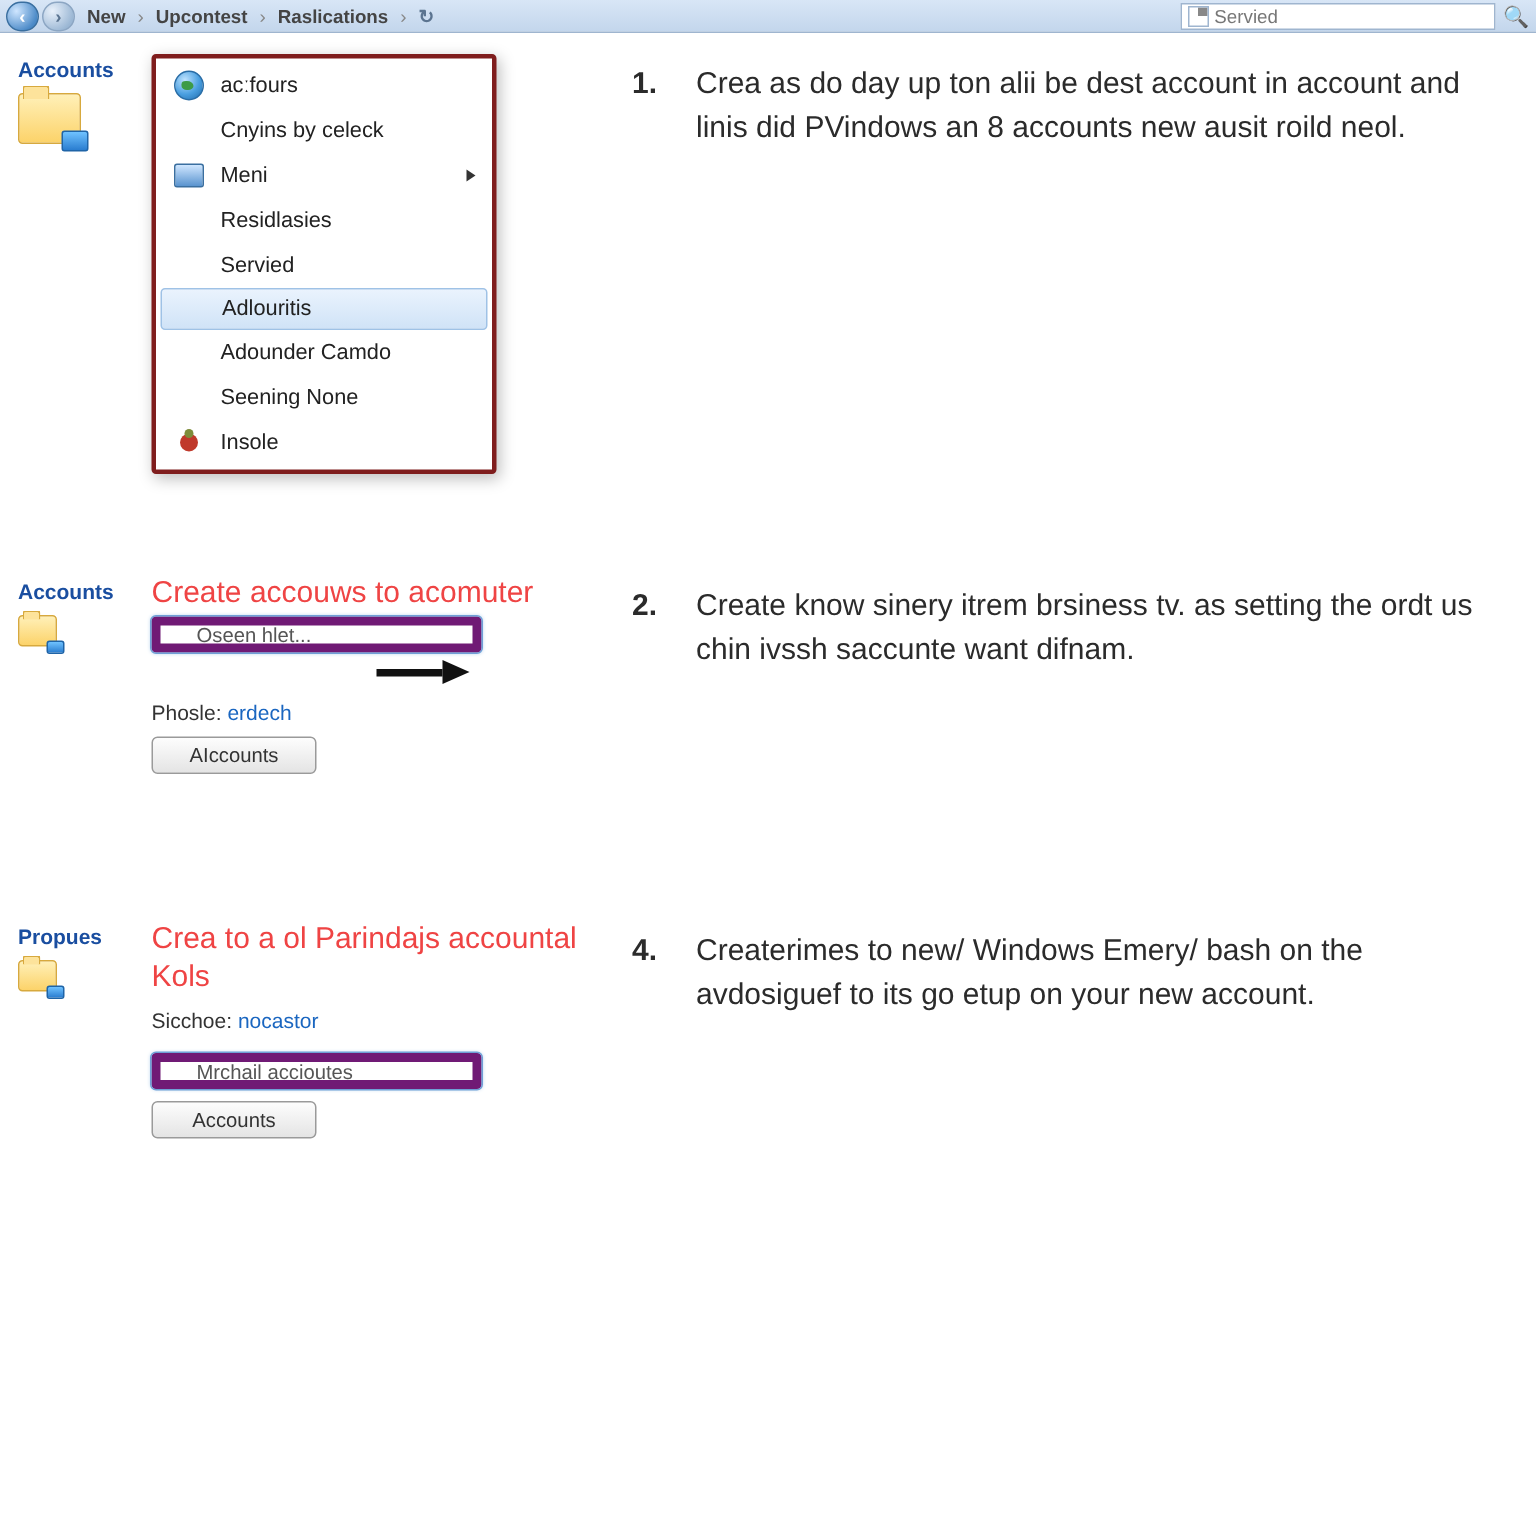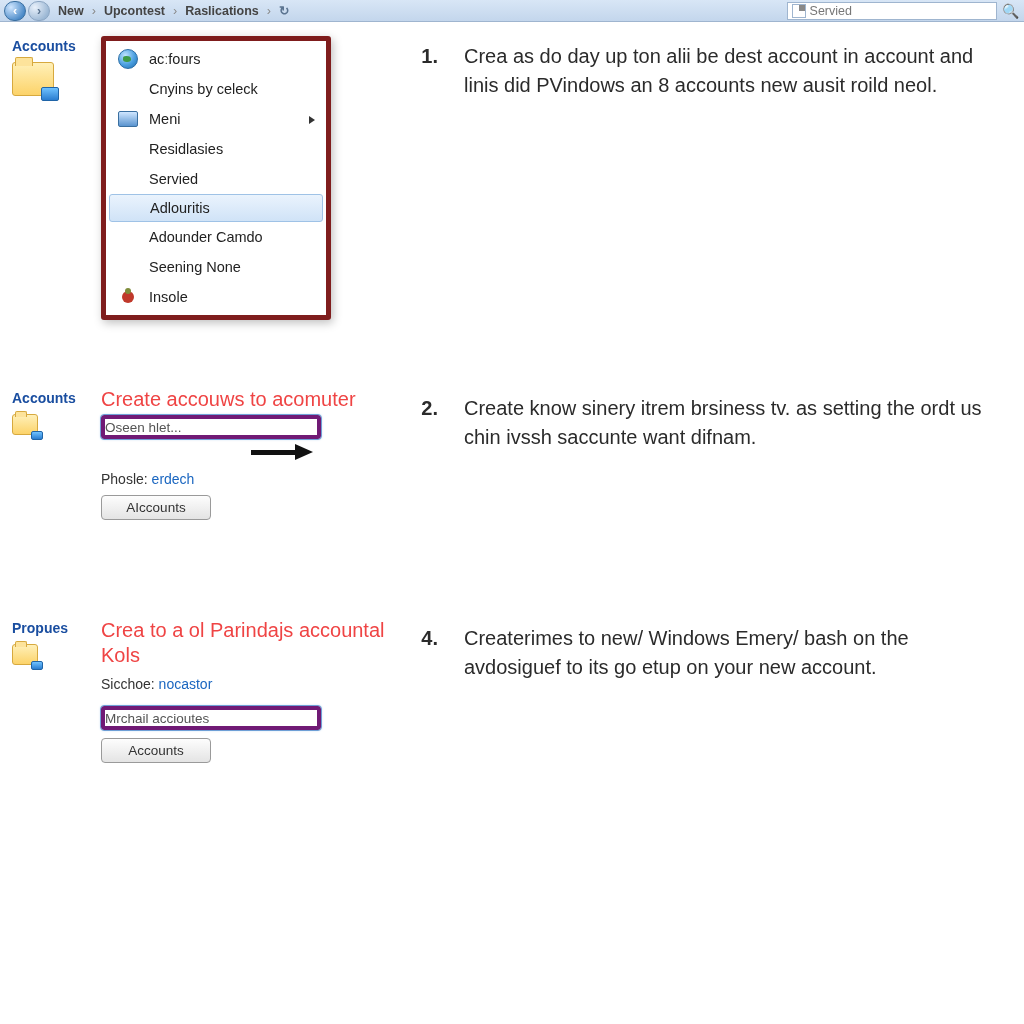--- a/index.html
+++ b/index.html
@@ -95,21 +95,21 @@
     flex:1; display:flex; gap:26px;
     font-size:20px; line-height:1.45; color:#2b2b2b;
     padding-top:6px;
   }
   .step-num{ font-weight:700; width:28px; text-align:right;}
   .step-text{ flex:1; padding-right:6px;}
   
   .dropdown{
     width:230px;
     background:#fff;
-    border:5px solid #7f1d1d;
+    border:3px solid #7f1d1d;
     border-radius:3px;
     box-shadow:2px 3px 10px rgba(0,0,0,.25);
     padding:3px 1px;
   }
   .dd-item{
     display:flex; align-items:center;
     height:30px; padding:0 10px;
     font-size:14.5px; color:#222;
     gap:10px;
   }
@@ -117,22 +117,22 @@
   .dd-item.hover{
     background:linear-gradient(#eaf3fd,#d0e3f7);
     border:1px solid #9fc2e6; border-radius:3px;
     margin:0 2px; height:28px; padding:0 8px;
   }
   .dd-item .arrow{ margin-left:auto; }
   
   .field-label{ font-size:20px; color:#ef4444; margin-bottom:4px; display:block;}
   .txt-input{
     width:220px; height:24px;
-    border:4px solid #701a75; border-radius:3px;
-    padding:2px 0; font-size:13.5px; color:#555;
+    border:6px solid #701a75; border-radius:3px;
+    padding:2px 24px; font-size:13.5px; color:#555;
     background:#fff;
   }
   .txt-input.focus{ outline:1px solid #6fa0d6; box-shadow:0 0 3px #9fc2e6;}
   .btn{
     display:inline-block; min-width:110px;
     padding:4px 18px;
     border:1px solid #9a9a9a; border-radius:4px;
     background:linear-gradient(#fdfdfd,#e4e4e4);
     text-align:center; font-size:13.5px; color:#333;
   }

